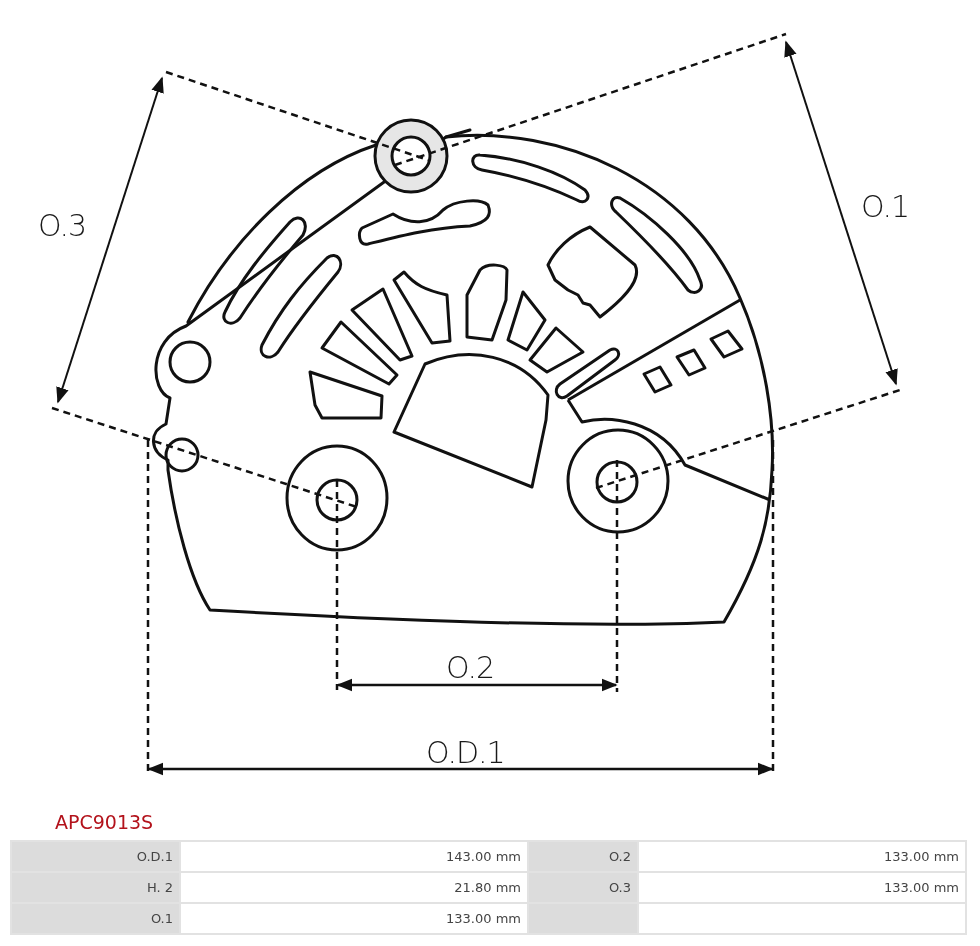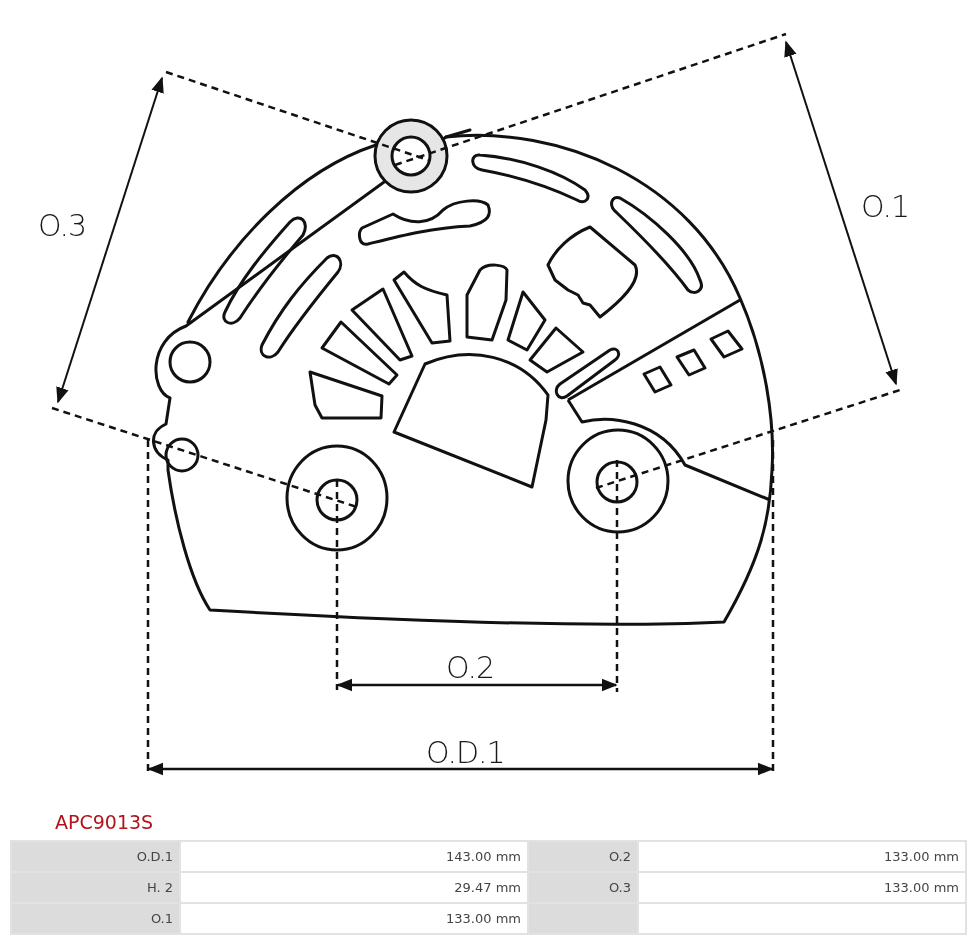--- a/index.html
+++ b/index.html
@@ -191,21 +191,21 @@
 <table class="spec-table">
   <tbody>
     <tr>
       <td class="lbl">O.D.1</td>
       <td class="val">143.00 mm</td>
       <td class="lbl2">O.2</td>
       <td class="val2">133.00 mm</td>
     </tr>
     <tr>
       <td class="lbl">H. 2</td>
-      <td class="val">29.47 mm</td>
+      <td class="val">21.80 mm</td>
       <td class="lbl2">O.3</td>
       <td class="val2">133.00 mm</td>
     </tr>
     <tr>
       <td class="lbl">O.1</td>
       <td class="val">133.00 mm</td>
       <td class="lbl2"></td>
       <td class="val2"></td>
     </tr>
   </tbody>

